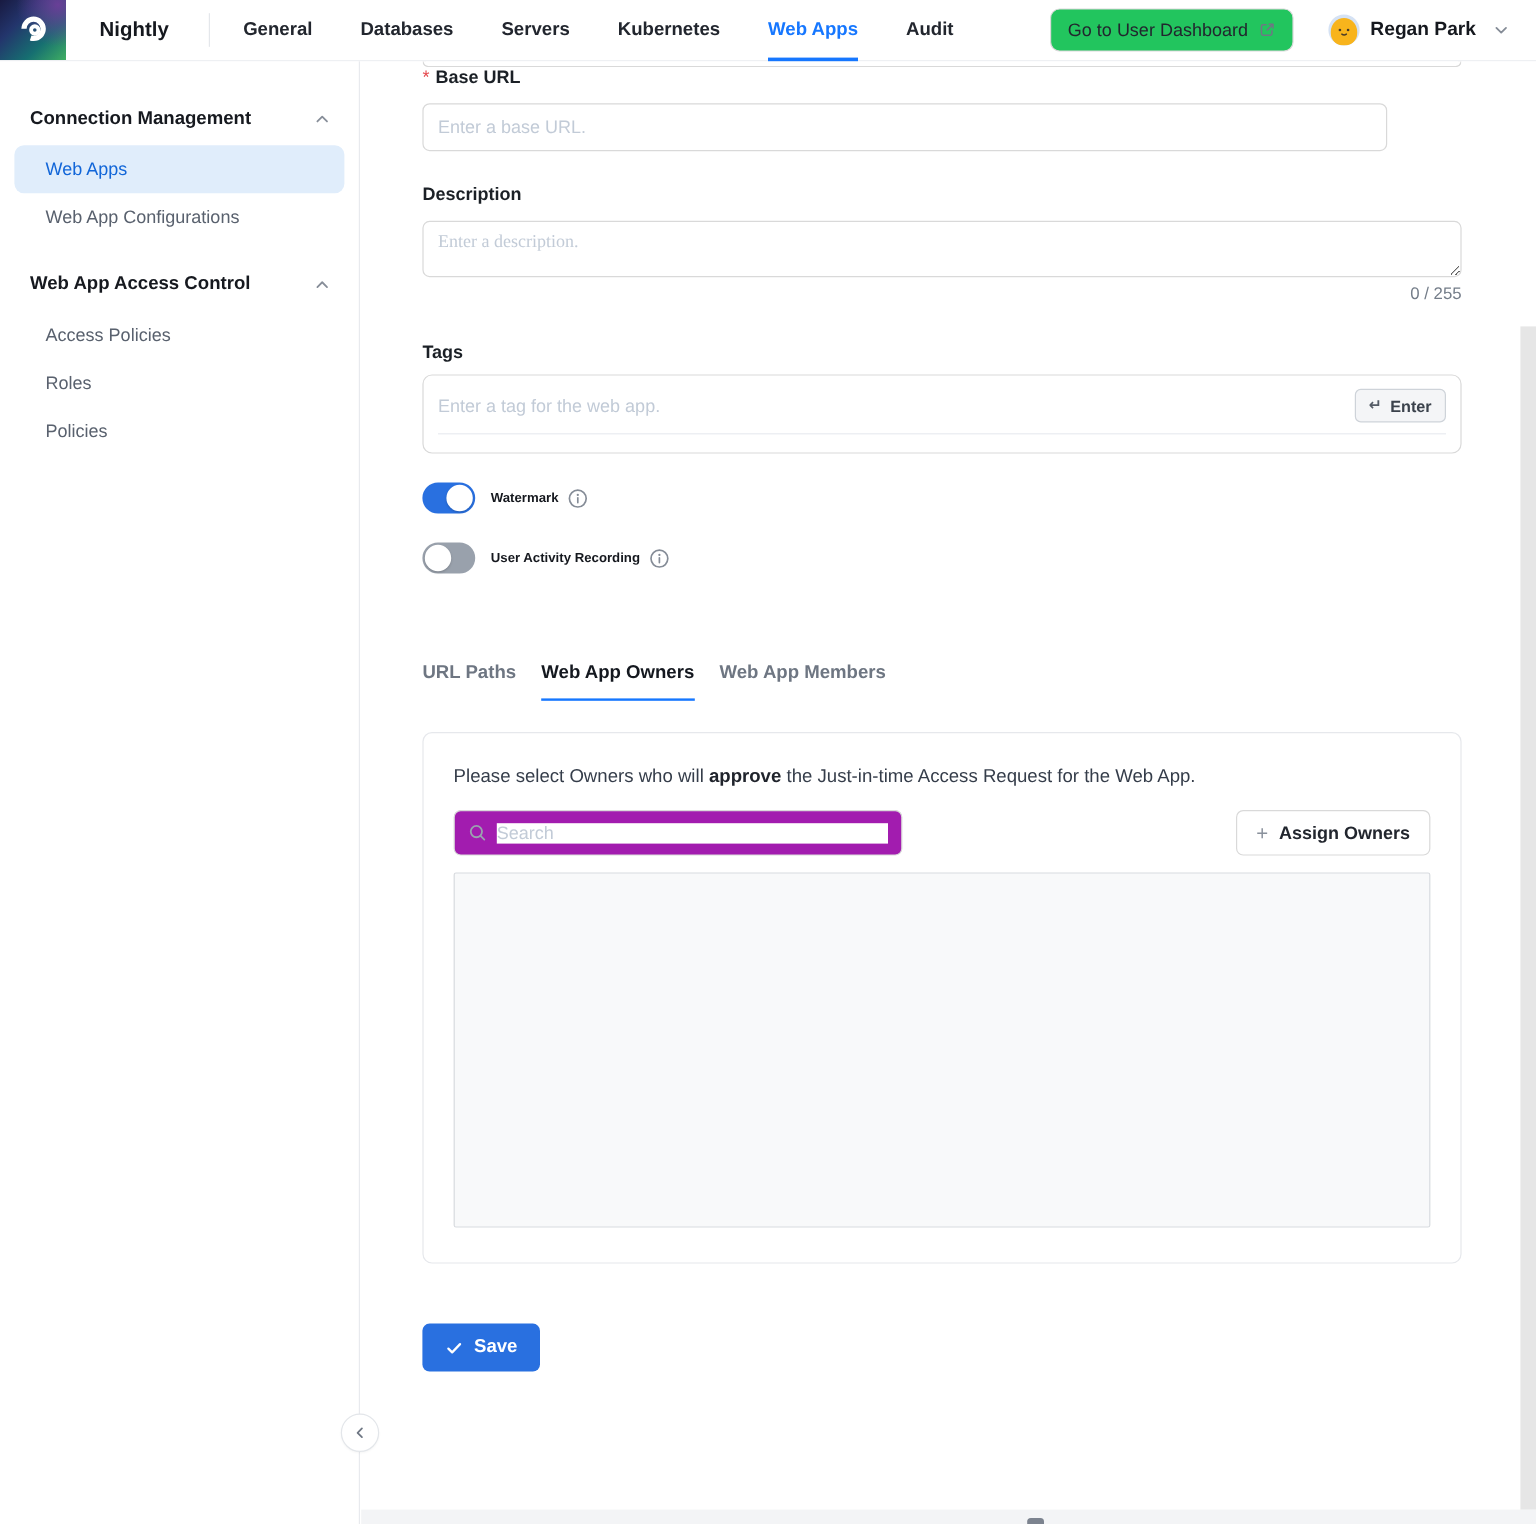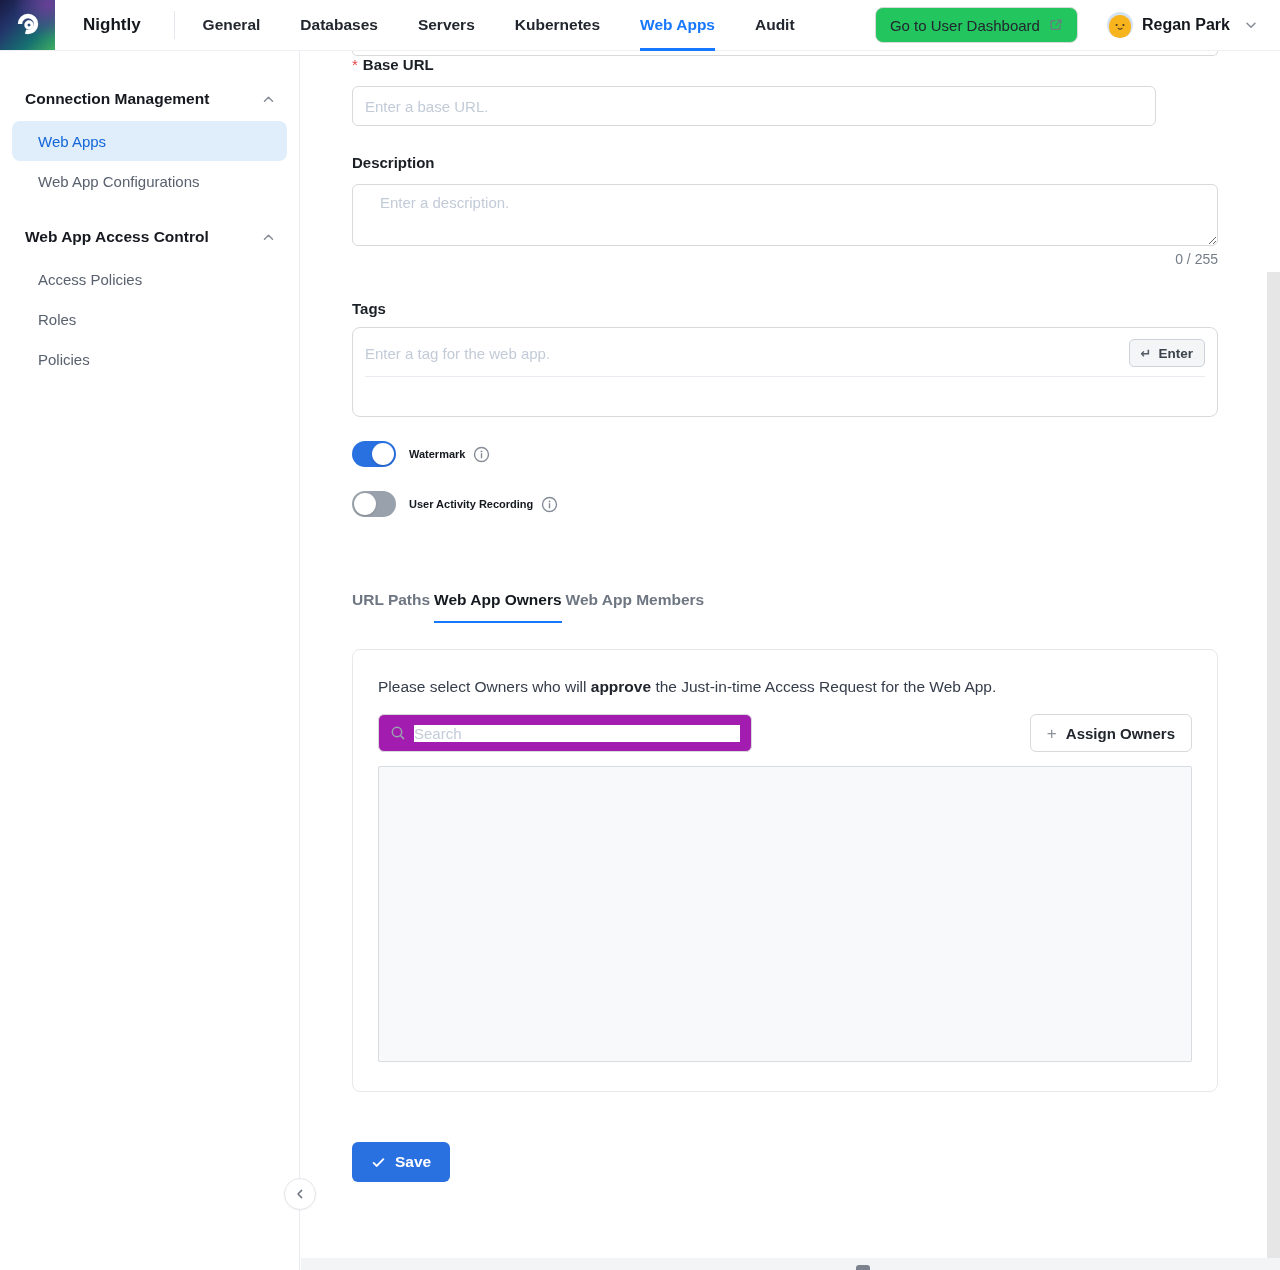--- a/index.html
+++ b/index.html
@@ -41,44 +41,44 @@
   .side-item.active { background:#e0edfb; color:#1266d8; }
   .side-gap { height:27px; }
   
   .main { position:absolute; top:51px; left:352px; width:866px; z-index:1; }
   .cut-input { height:5px; border:1px solid #d9d9d9; border-top:none; border-radius:0 0 6px 6px; }
   .field-label { font-size:15px; font-weight:600; color:#1b2026; line-height:17px; }
   .req { color:#e5484d; margin-right:5px; font-weight:500; }
   .text-input { display:block; margin-top:13px; width:804px; height:40px; border:1px solid #d9d9d9;
     border-radius:6px; padding:0 12px; font-size:15px; color:#1b2026; outline:none; font-family:inherit; }
   ::placeholder { color:#c2cbd7; opacity:1; }
-  .desc-area { display:block; margin-top:13px; width:866px; height:62px; border:1px solid #d9d9d9;
-    border-radius:6px; padding:9px 27px; font-size:15px; color:#1b2026; outline:none;
-    font-family:Liberation Sans, sans-serif; resize:vertical; }
+  .desc-area { display:block; margin-top:13px; width:866px; height:47px; border:1px solid #d9d9d9;
+    border-radius:6px; padding:9px 12px; font-size:15px; color:#1b2026; outline:none;
+    font-family:Liberation Serif, serif; resize:vertical; }
   .counter { margin-top:5px; text-align:right; font-size:14px; color:#747d89; }
   .lbl-desc { margin-top:28px; }
   .lbl-tags { margin-top:33px; }
-  .tags-box { margin-top:10px; height:90px; border:1px solid #d9d9d9; border-radius:8px; padding:11px 12px 0; }
+  .tags-box { margin-top:10px; height:66px; border:1px solid #d9d9d9; border-radius:8px; padding:11px 12px 0; }
   .tags-row { display:flex; align-items:center; border-bottom:1px solid #e9ecf0; padding-bottom:9px; }
   .tags-input { flex:1; border:none; outline:none; font-size:15px; font-family:inherit; color:#1b2026; }
   .enter-badge { display:flex; align-items:center; gap:7px; height:28px; padding:0 11px;
     background:#f4f5f7; border:1px solid #ced3d9; border-radius:5px;
     font-size:13.5px; font-weight:600; color:#3b424c; cursor:pointer; white-space:nowrap; }
   .enter-sym { font-size:13px; color:#545b66; }
   .toggle-row { margin-top:24px; display:flex; align-items:center; height:26px; }
   .switch { width:44px; height:26px; border-radius:13px; position:relative; cursor:pointer; flex:0 0 44px; }
   .switch.on  { background:#2970e0; }
   .switch.off { background:#99a1ac; }
   .knob { position:absolute; top:2px; width:22px; height:22px; border-radius:50%; background:#fff;
     box-shadow:0 1px 2px rgba(0,0,0,.18); }
   .switch.on  .knob { right:2px; }
   .switch.off .knob { left:2px; }
   .toggle-label { font-size:11px; font-weight:600; color:#15181e; margin-left:13px; }
   .info-ic { margin-left:8px; display:flex; }
-  .tabs { margin-top:74px; display:flex; gap:4px; }
+  .tabs { margin-top:74px; display:flex; gap:21px; }
   .tab { font-size:15.5px; font-weight:600; color:#6e7682; padding-bottom:12px;
     border-bottom:2.5px solid transparent; cursor:pointer; }
   .tab.active { color:#14181f; font-weight:700; border-bottom-color:#1677ff; }
   .panel { margin-top:26px; border:1px solid #e6e8ec; border-radius:8px; padding:27px 25px 29px; }
   .panel-msg { font-size:15.5px; color:#353d4a; line-height:19px; }
   .panel-msg b { font-weight:700; color:#20242c; }
   .panel-controls { margin-top:18px; display:flex; align-items:center; justify-content:space-between; }
   .search-box { width:374px; height:38px; border:1px solid #d9d9d9; border-radius:6px;
     display:flex; align-items:center; padding:0 11px; gap:8px; background:#a21caf; }
   .search-input { border:none; outline:none; flex:1; font-size:15px; font-family:inherit; color:#1b2026; }

